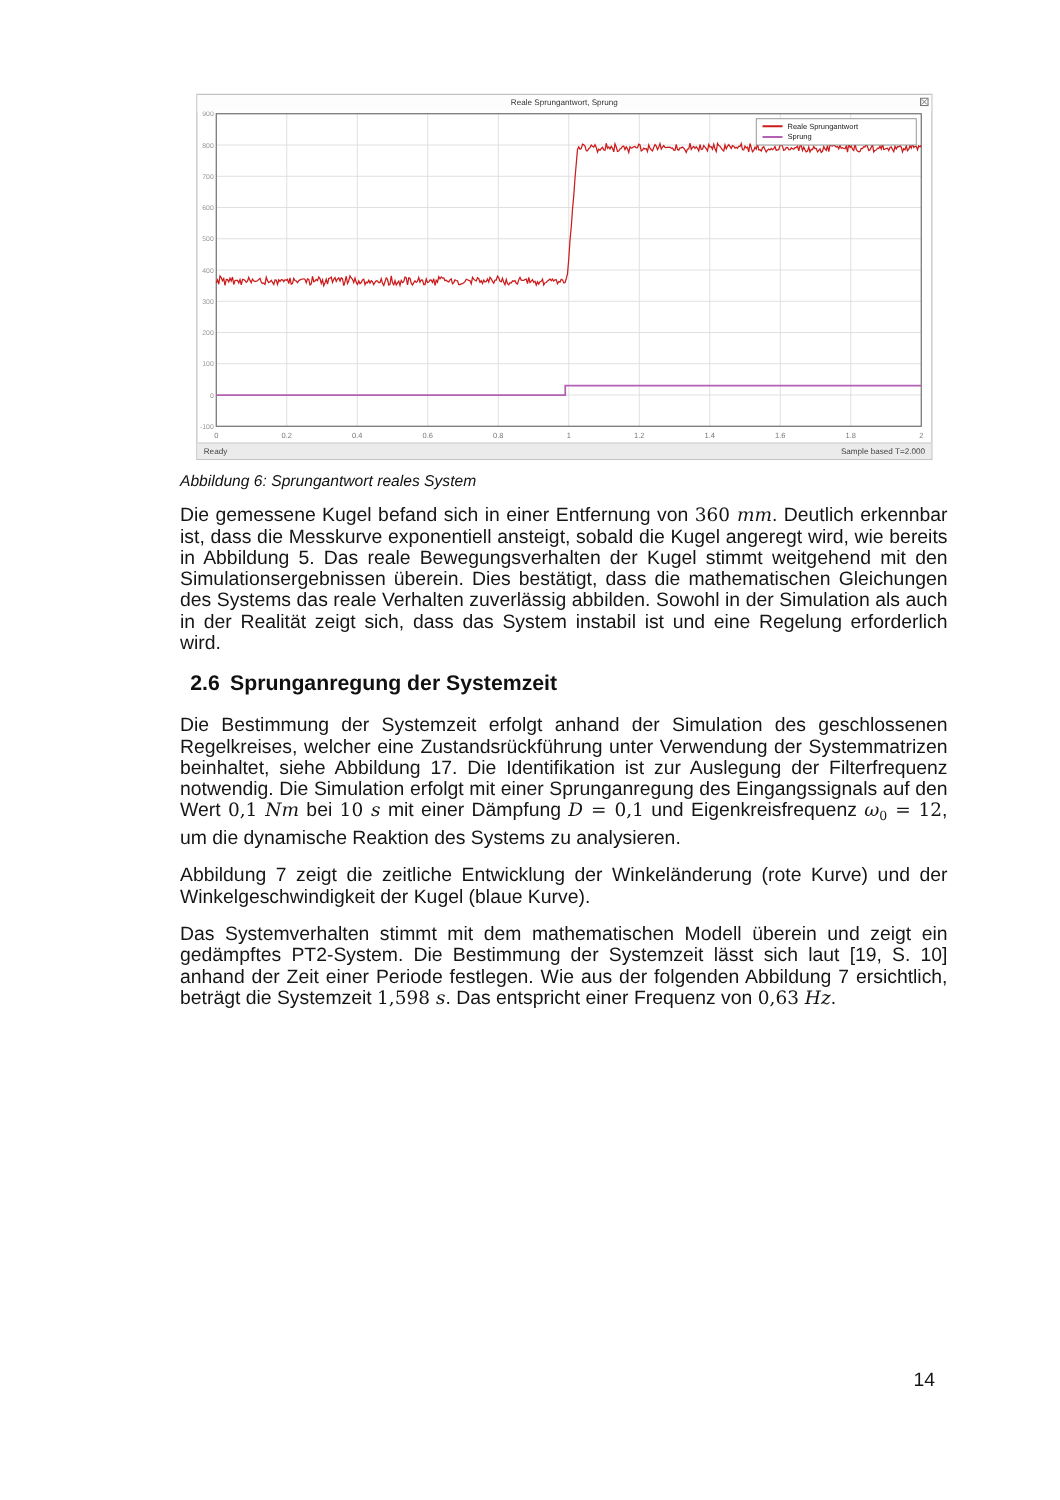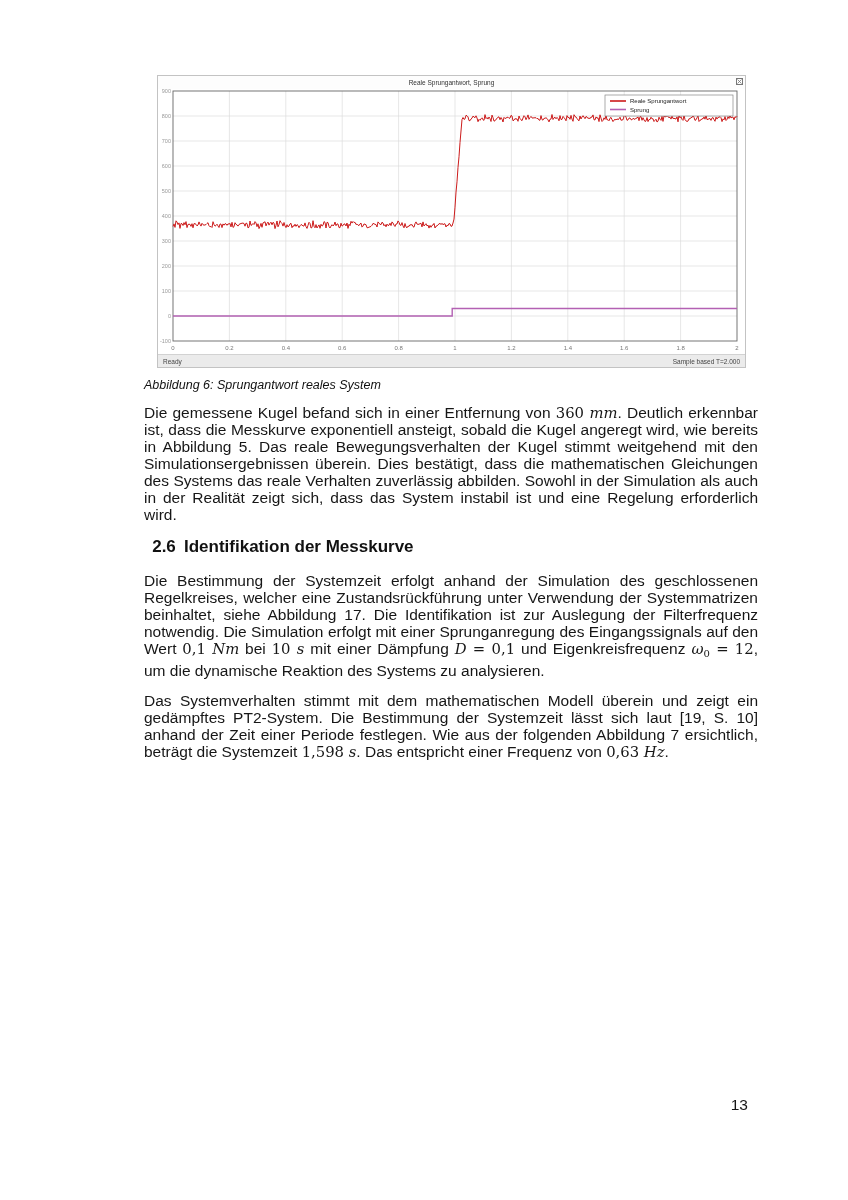--- a/index.html
+++ b/index.html
@@ -104,19 +104,20 @@
     <div class="scope-statusbar">
       <span>Ready</span>
       <span>Sample based  T=2.000</span>
     </div>
   </div>
 
   <div class="caption">Abbildung 6: Sprungantwort reales System</div>
 
   <div class="content" id="content">
       <p><span>Die gemessene Kugel befand sich in einer Entfernung von </span><span class="seg-m">360 </span><span class="seg-mi">mm</span><span>. Deutlich erkennbar ist, dass die Messkurve exponentiell ansteigt, sobald die Kugel angeregt wird, wie bereits in Abbildung 5. Das reale Bewegungsverhalten der Kugel stimmt weitgehend mit den Simulationsergebnissen überein. Dies bestätigt, dass die mathematischen Gleichungen des Systems das reale Verhalten zuverlässig abbilden. Sowohl in der Simulation als auch in der Realität zeigt sich, dass das System instabil ist und eine Regelung erforderlich wird.</span></p>
-      <h2><span class="h-num">2.6</span><span>Identifikation der Messkurve</span></h2>
+      <h2><span class="h-num">2.6</span><span>Sprunganregung der Systemzeit</span></h2>
       <p><span>Die Bestimmung der Systemzeit erfolgt anhand der Simulation des geschlossenen Regelkreises, welcher eine Zustandsrückführung unter Verwendung der Systemmatrizen beinhaltet, siehe Abbildung 17. Die Identifikation ist zur Auslegung der Filterfrequenz notwendig. Die Simulation erfolgt mit einer Sprunganregung des Eingangssignals auf den Wert </span><span class="seg-m">0,1 </span><span class="seg-mi">Nm</span><span> bei </span><span class="seg-m">10 </span><span class="seg-mi">s</span><span> mit einer Dämpfung </span><span class="seg-mi">D</span><span class="seg-m"> = 0,1</span><span> und Eigenkreisfrequenz </span><span class="seg-mi">ω</span><span class="seg-msub">0</span><span class="seg-m"> = 12</span><span>, um die dynamische Reaktion des Systems zu analysieren.</span></p>
+      <p><span>Abbildung 7 zeigt die zeitliche Entwicklung der Winkeländerung (rote Kurve) und der Winkelgeschwindigkeit der Kugel (blaue Kurve).</span></p>
       <p><span>Das Systemverhalten stimmt mit dem mathematischen Modell überein und zeigt ein gedämpftes PT2-System. Die Bestimmung der Systemzeit lässt sich laut [19, S. 10] anhand der Zeit einer Periode festlegen. Wie aus der folgenden Abbildung 7 ersichtlich, beträgt die Systemzeit </span><span class="seg-m">1,598 </span><span class="seg-mi">s</span><span>. Das entspricht einer Frequenz von </span><span class="seg-m">0,63 </span><span class="seg-mi">Hz</span><span>.</span></p>
     </div>
 
-  <div class="page-number">13</div>
+  <div class="page-number">14</div>
 </div>
 
 </body></html>

